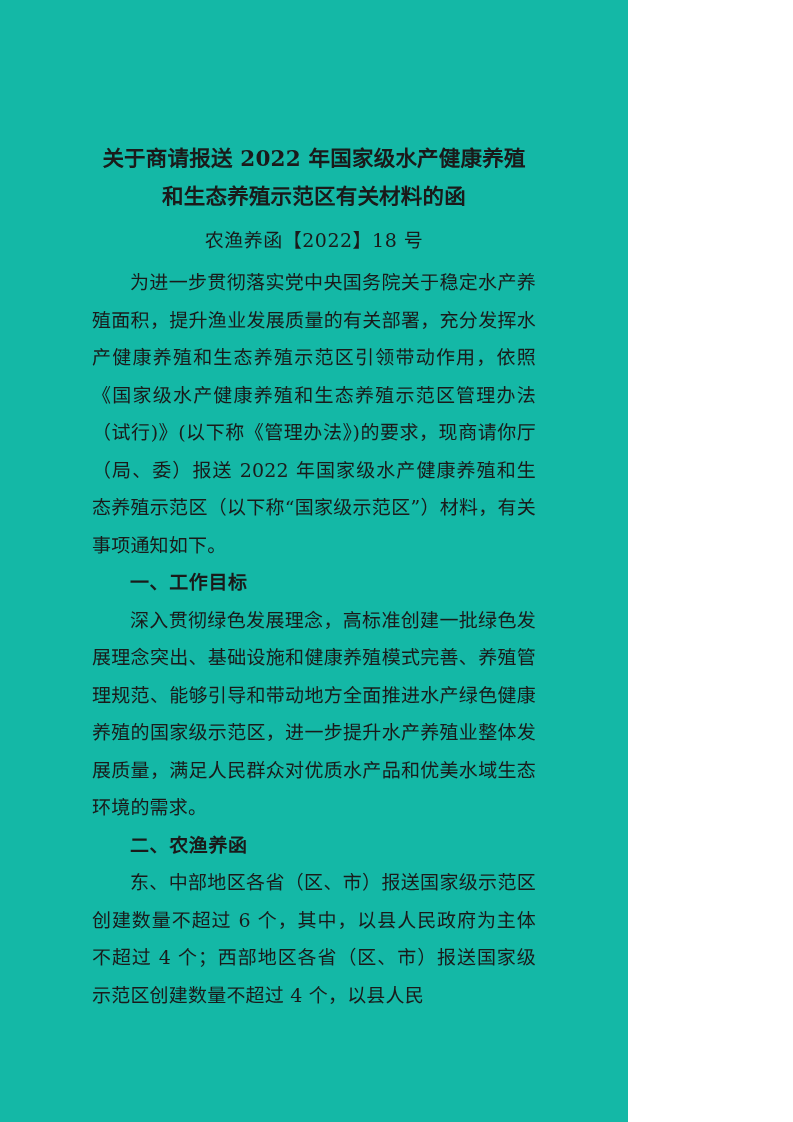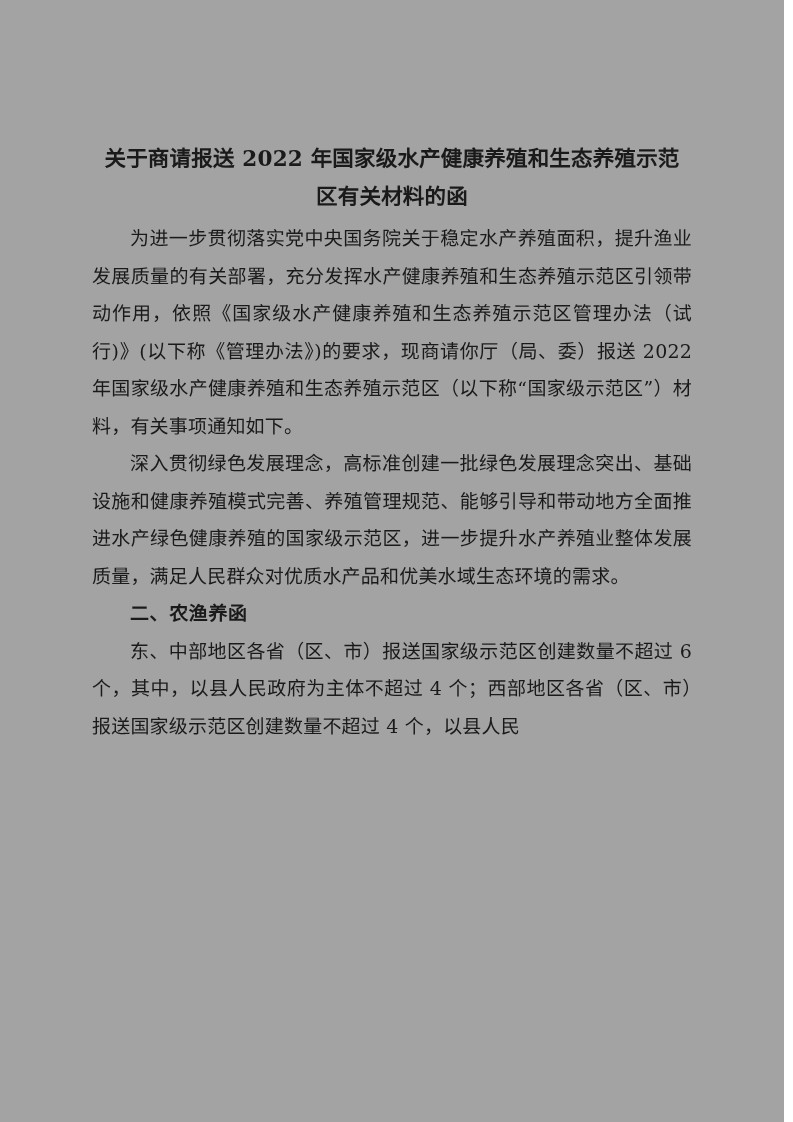--- a/index.html
+++ b/index.html
@@ -10,25 +10,25 @@
   }
   body {
     width: 793px;
     height: 1122px;
     font-family: "DejaVu Serif", "Liberation Serif", serif;
     color: #1a1a1a;
     overflow: hidden;
   }
   .page {
     position: relative;
-    width: 784px;
+    width: 628px;
     height: 1122px;
     box-sizing: border-box;
     padding: 140px 92px 60px 92px;
-    background: #a3a3a3;
+    background: #14b8a6;
   }
   .doc-title {
     font-size: 21.5px;
     font-weight: bold;
     line-height: 38px;
     text-align: center;
     letter-spacing: 0.2px;
     margin: 0 0 4px 0;
     padding: 0 6px;
   }
@@ -62,24 +62,26 @@
     text-indent: 0;
   }
 </style>
 </head>
 <body>
 
 <div class="page">
 
   <h1 class="doc-title">关于商请报送 2022 年国家级水产健康养殖和生态养殖示范区有关材料的函</h1>
 
+  <div class="doc-number">农渔养函【2022】18 号</div>
 
 
   <p class="para indent">为进一步贯彻落实党中央国务院关于稳定水产养殖面积，提升渔业发展质量的有关部署，充分发挥水产健康养殖和生态养殖示范区引领带动作用，依照《国家级水产健康养殖和生态养殖示范区管理办法（试行)》(以下称《管理办法》)的要求，现商请你厅（局、委）报送 2022 年国家级水产健康养殖和生态养殖示范区（以下称“国家级示范区”）材料，有关事项通知如下。</p>
 
+  <h2 class="section-heading">一、工作目标</h2>
 
   <p class="para indent">深入贯彻绿色发展理念，高标准创建一批绿色发展理念突出、基础设施和健康养殖模式完善、养殖管理规范、能够引导和带动地方全面推进水产绿色健康养殖的国家级示范区，进一步提升水产养殖业整体发展质量，满足人民群众对优质水产品和优美水域生态环境的需求。</p>
 
   <h2 class="section-heading">二、农渔养函</h2>
 
   <p class="para indent">东、中部地区各省（区、市）报送国家级示范区创建数量不超过 6 个，其中，以县人民政府为主体不超过 4 个；西部地区各省（区、市）报送国家级示范区创建数量不超过 4 个，以县人民</p>
 
 </div>
 
 </body></html>

